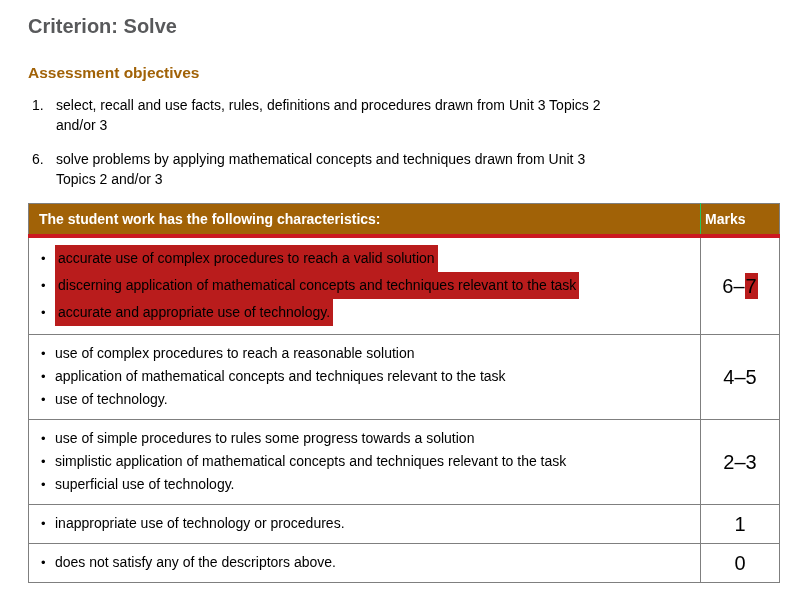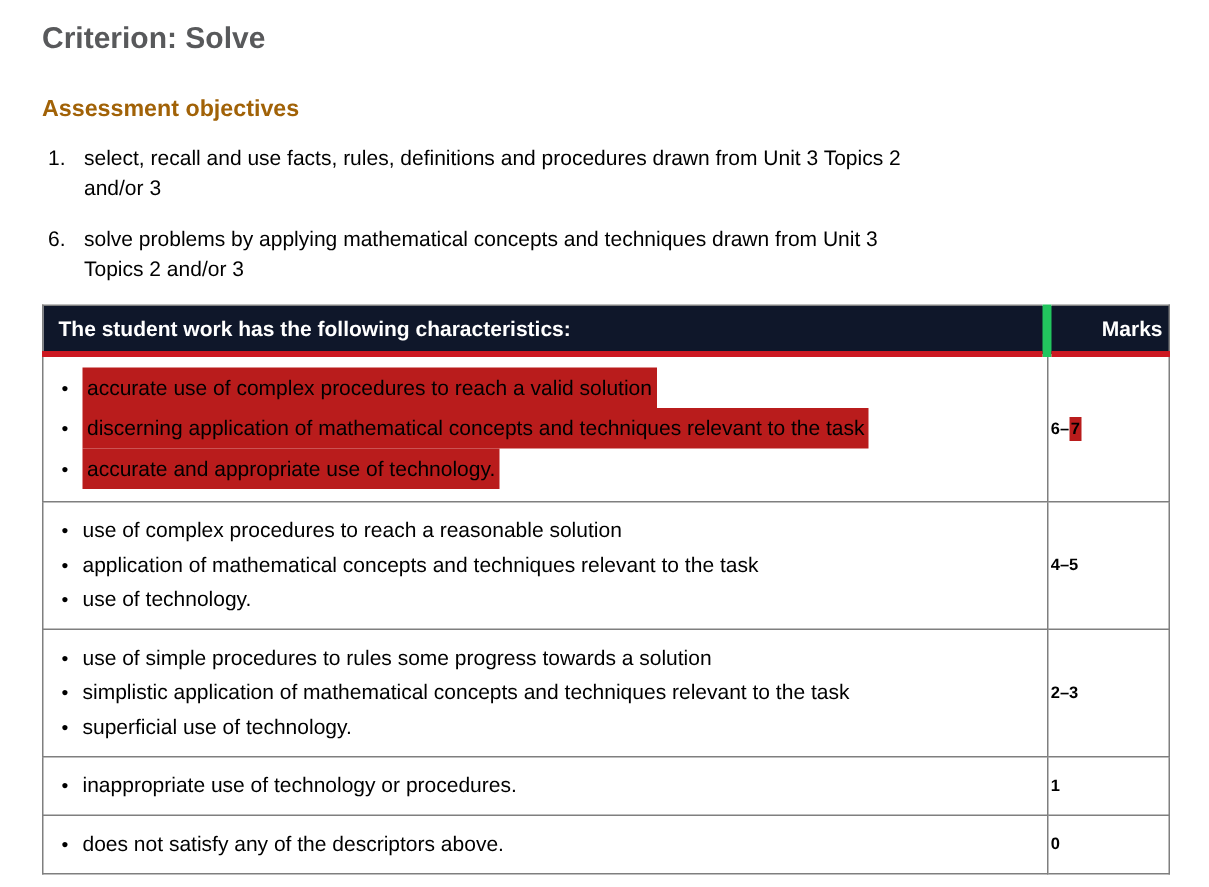--- a/index.html
+++ b/index.html
@@ -51,33 +51,33 @@
     max-width: 690px;
   }
   table.criteria {
     border-collapse: collapse;
     width: 752px;
     margin-top: 1px;
     font-size: 14px;
     border: 1px solid #7F7F7F;
   }
   table.criteria th {
-    background: #0f172a;
+    background: #a16207;
     color: #FFFFFF;
     font-weight: bold;
     font-size: 14px;
     text-align: left;
     padding: 7px 10px 7px 10px;
     border-bottom: 4px solid #CC1821;
   }
   table.criteria th.marks-col {
     width: 70px;
-    text-align: right;
+    text-align: left;
     padding: 7px 4px;
-    border-left: 6px solid #22c55e;
+    border-left: 1px solid #22c55e;
   }
   table.criteria td {
     border: 1px solid #7F7F7F;
     vertical-align: middle;
   }
   td.desc-cell {
     padding: 7px 10px 8px 12px;
   }
   td.desc-cell ul {
     list-style: none;
@@ -93,23 +93,23 @@
     flex: 0 0 14px;
     width: 14px;
     font-size: 13px;
   }
   .hl {
     background: #b91c1c;
     padding: 2px 3px;
   }
   td.marks-cell {
     width: 70px;
-    font-size: 11px;
+    text-align: center;
+    font-size: 20px;
     padding: 2px;
-    font-weight: bold;
   }
   td.marks-cell .hl {
     padding: 2px 1px;
   }
 </style>
 </head>
 <body>
 
 <div class="page">
 

